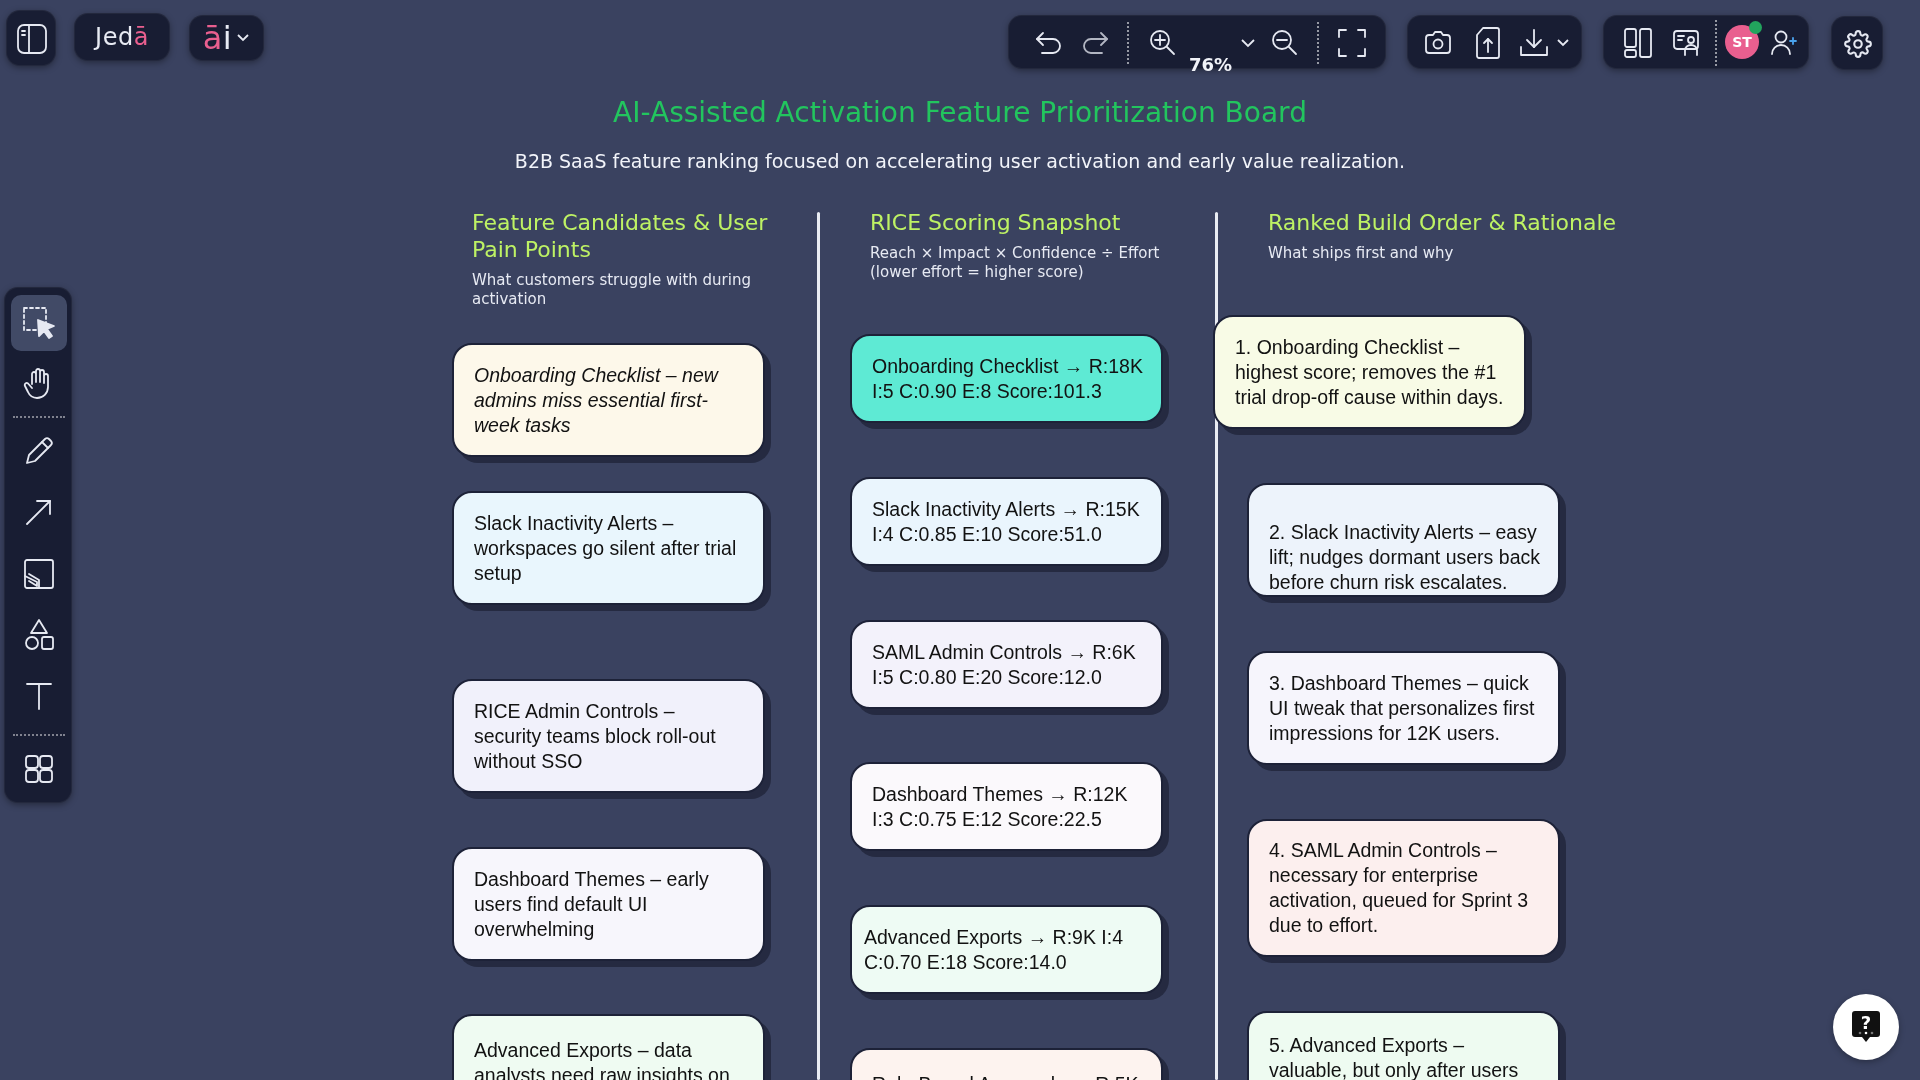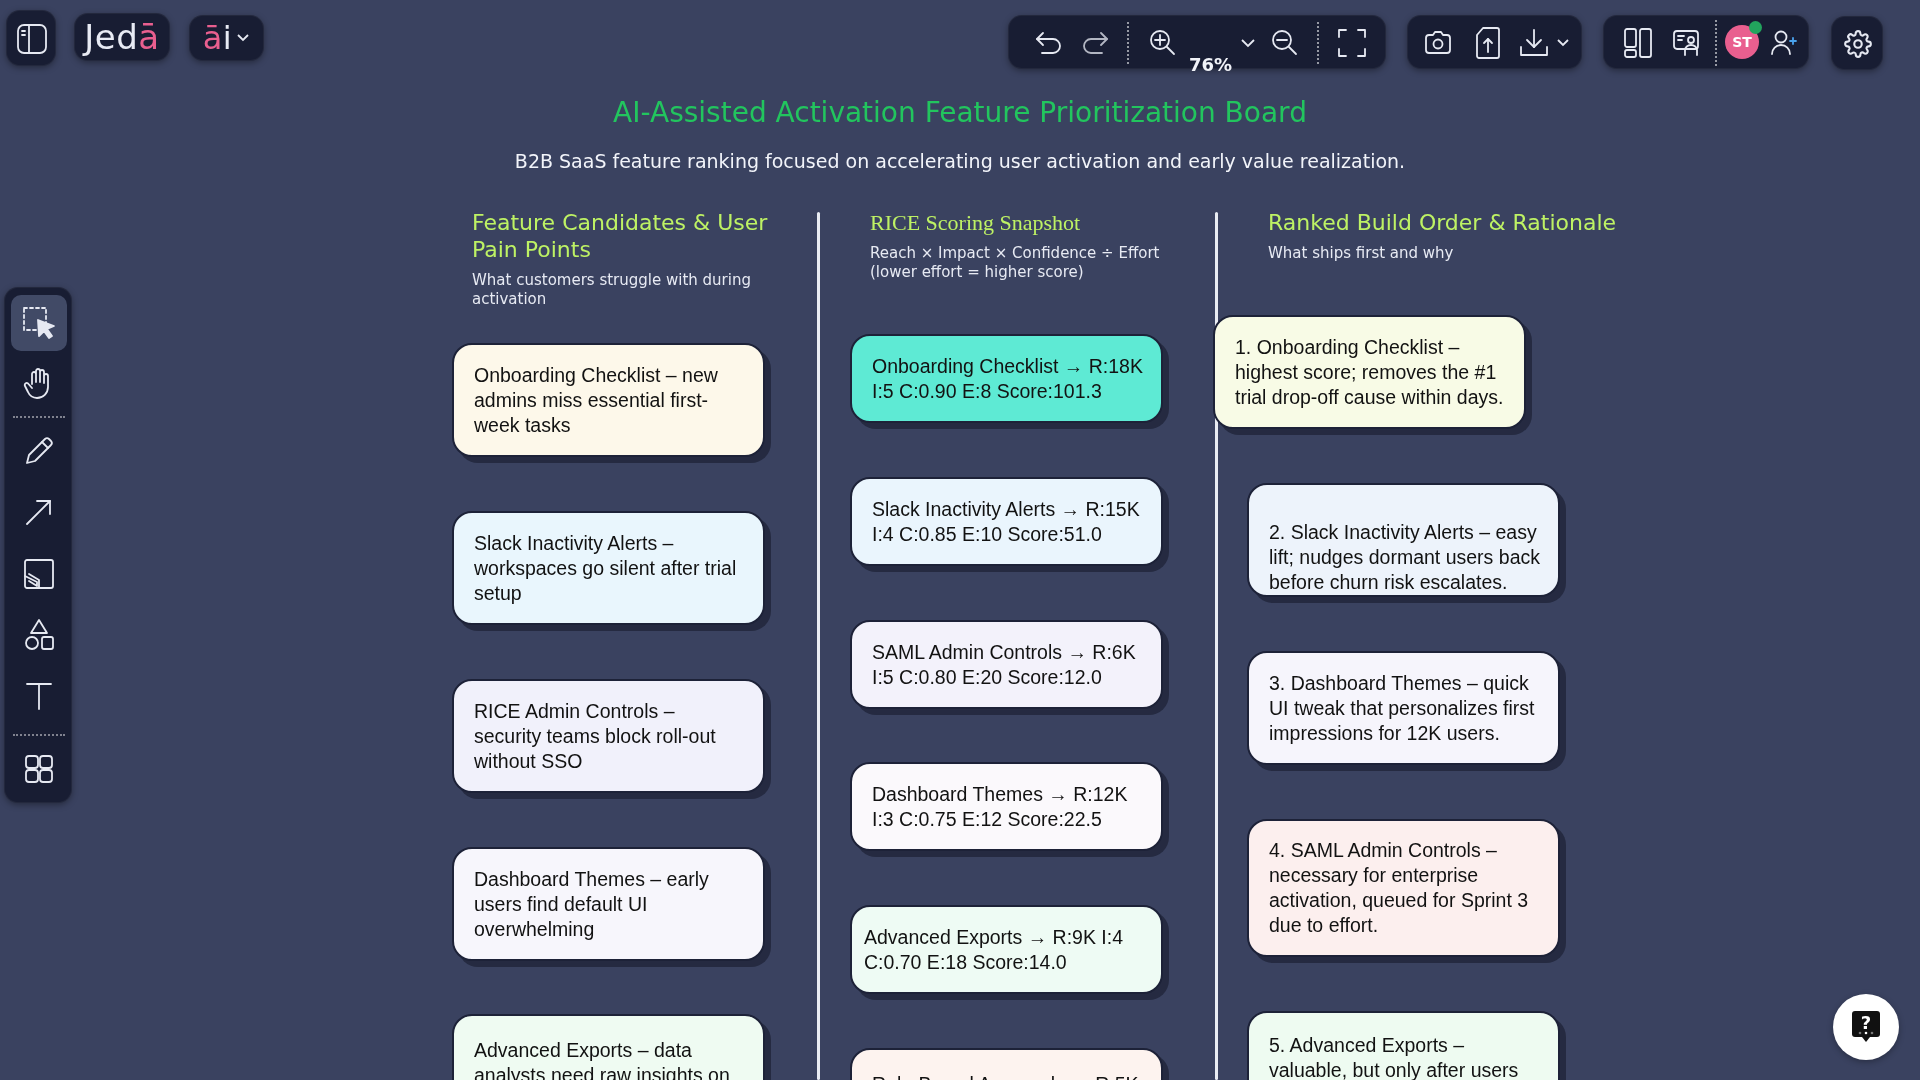--- a/index.html
+++ b/index.html
@@ -24,21 +24,21 @@
   }
   .ibtn svg { stroke: #e6e9f2; fill: none; stroke-width: 1.8; stroke-linecap: round; stroke-linejoin: round; }
   .vdots {
     position: absolute; width: 0; border-left: 2px dotted rgba(255,255,255,0.55);
   }
   .hdots {
     position: absolute; height: 0; border-top: 2px dotted rgba(255,255,255,0.45);
   }
 
   
-  .logo-text { font-family: "DejaVu Sans", sans-serif; font-size: 34px; color: #e8ebf4; letter-spacing: 0.5px; }
+  .logo-text { font-family: "DejaVu Sans", sans-serif; font-size: 24px; color: #e8ebf4; letter-spacing: 0.5px; }
   .logo-accent { color: #e95f8f; }
 
   
   .board-title {
     position: absolute; left: 0; width: 1920px; top: 96px; text-align: center;
     font-size: 28px; color: #22c55e; font-weight: normal;
   }
   .board-subtitle {
     position: absolute; left: 0; width: 1920px; top: 150px; text-align: center;
     font-size: 19px; color: #f2f4fa;
@@ -265,37 +265,37 @@
 <div class="divider" style="left:1215px;"></div>
 
 <div class="col-head" style="left:472px;top:209px;">
   <div>Feature Candidates &amp; User</div>
   <div>Pain Points</div>
 </div>
 <div class="col-sub" style="left:472px;top:271px;">
   <div>What customers struggle with during</div>
   <div>activation</div>
 </div>
-<div class="card" style="left: 452px; top: 343px; height: 114px; background: rgb(253, 248, 234);">
+<div class="card" style="left: 452px; top: 343px; height: 114px; background: rgb(253, 248, 234); font-style: italic;">
     <span>Onboarding Checklist – new admins miss essential first-week tasks</span>
   </div>
-<div class="card" style="left: 452px; top: 511px; height: 114px; background: rgb(233, 246, 253);">
+<div class="card" style="left: 452px; top: 491px; height: 114px; background: rgb(233, 246, 253);">
     <span>Slack Inactivity Alerts – workspaces go silent after trial setup</span>
   </div>
 <div class="card" style="left: 452px; top: 679px; height: 114px; background: rgb(241, 241, 251);">
     <span>RICE Admin Controls – security teams block roll-out without SSO</span>
   </div>
 <div class="card" style="left: 452px; top: 847px; height: 114px; background: rgb(247, 246, 252);">
     <span>Dashboard Themes – early users find default UI overwhelming</span>
   </div>
 <div class="card" style="left: 452px; top: 1014px; height: 114px; align-items: flex-start; padding-top: 22px; background: rgb(239, 251, 242);">
     <span>Advanced Exports – data analysts need raw insights on</span>
   </div>
 
-<div class="col-head" style="left:870px;top:209px;font-family:Liberation Serif, serif;">
+<div class="col-head" style="left:870px;top:209px;">
   <div>RICE Scoring Snapshot</div>
 </div>
 <div class="col-sub" style="left:870px;top:244px;">
   <div>Reach × Impact × Confidence ÷ Effort</div>
   <div>(lower effort = higher score)</div>
 </div>
 <div class="card" style="left: 850px; top: 334px; height: 89px; background: #5eead4;">
     <span>Onboarding Checklist → R:18K I:5 C:0.90 E:8 Score:101.3</span>
   </div>
 <div class="card" style="left: 850px; top: 477px; height: 89px; background: rgb(234, 245, 253);">

